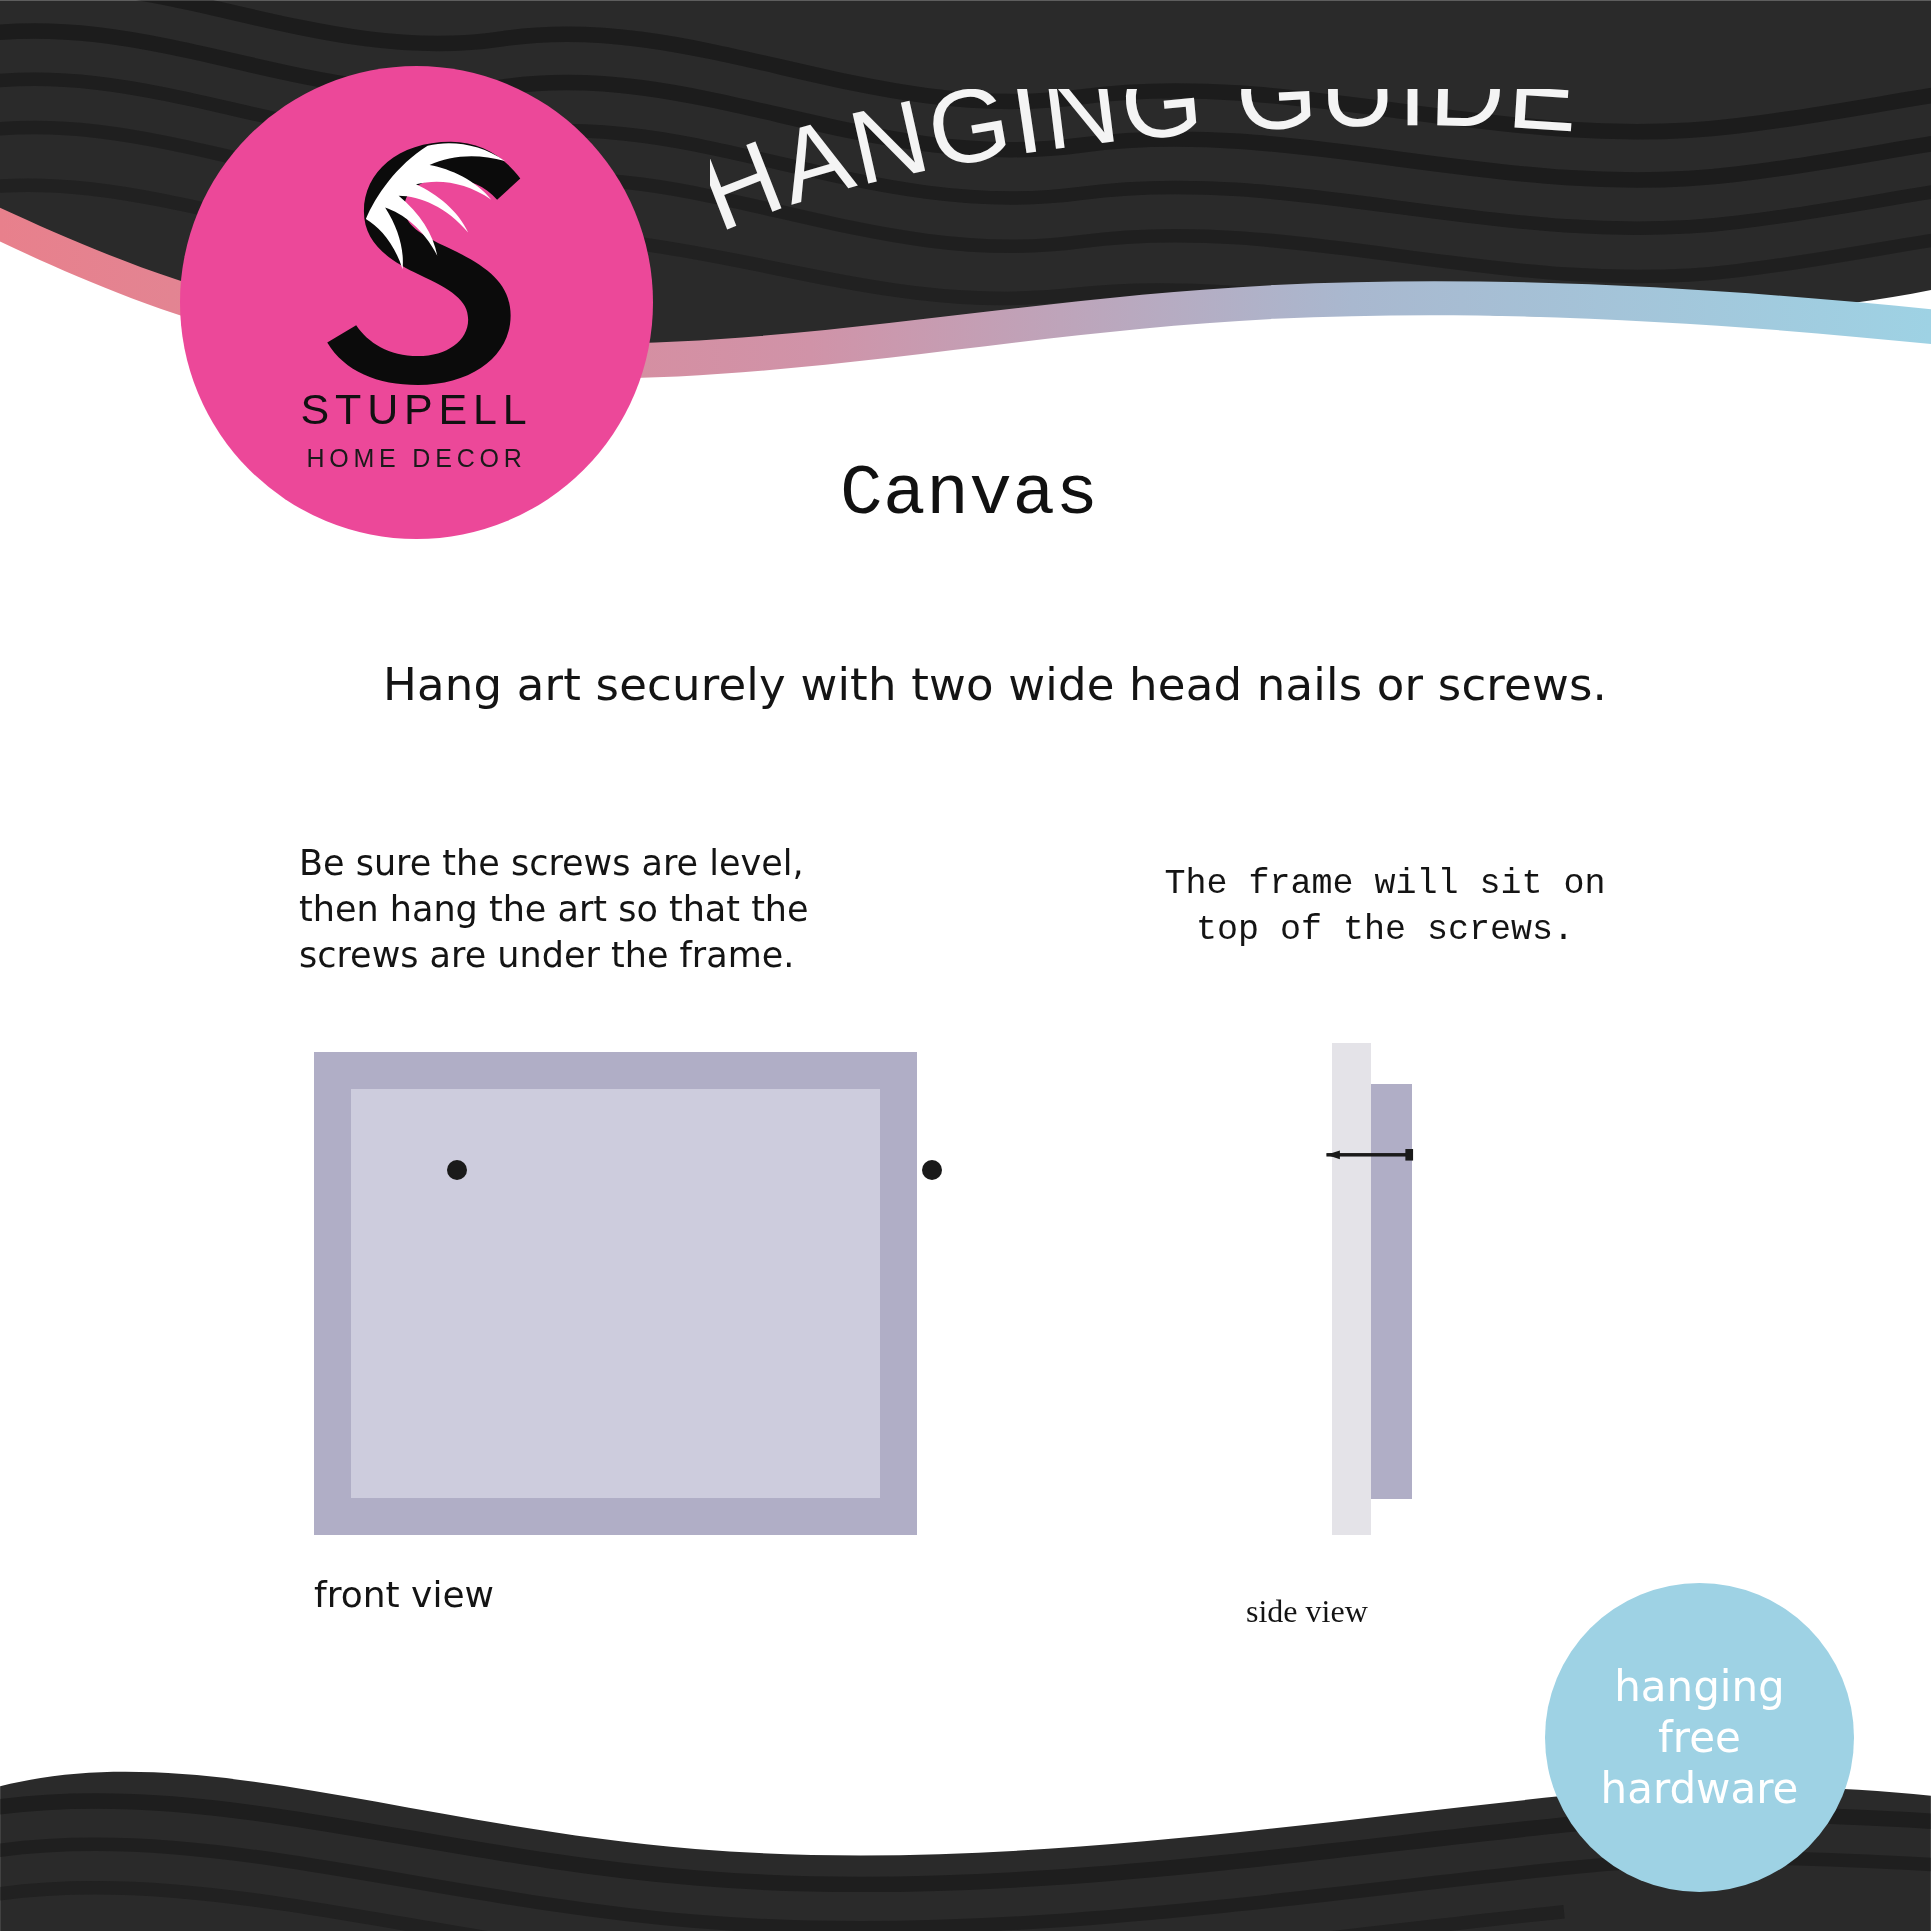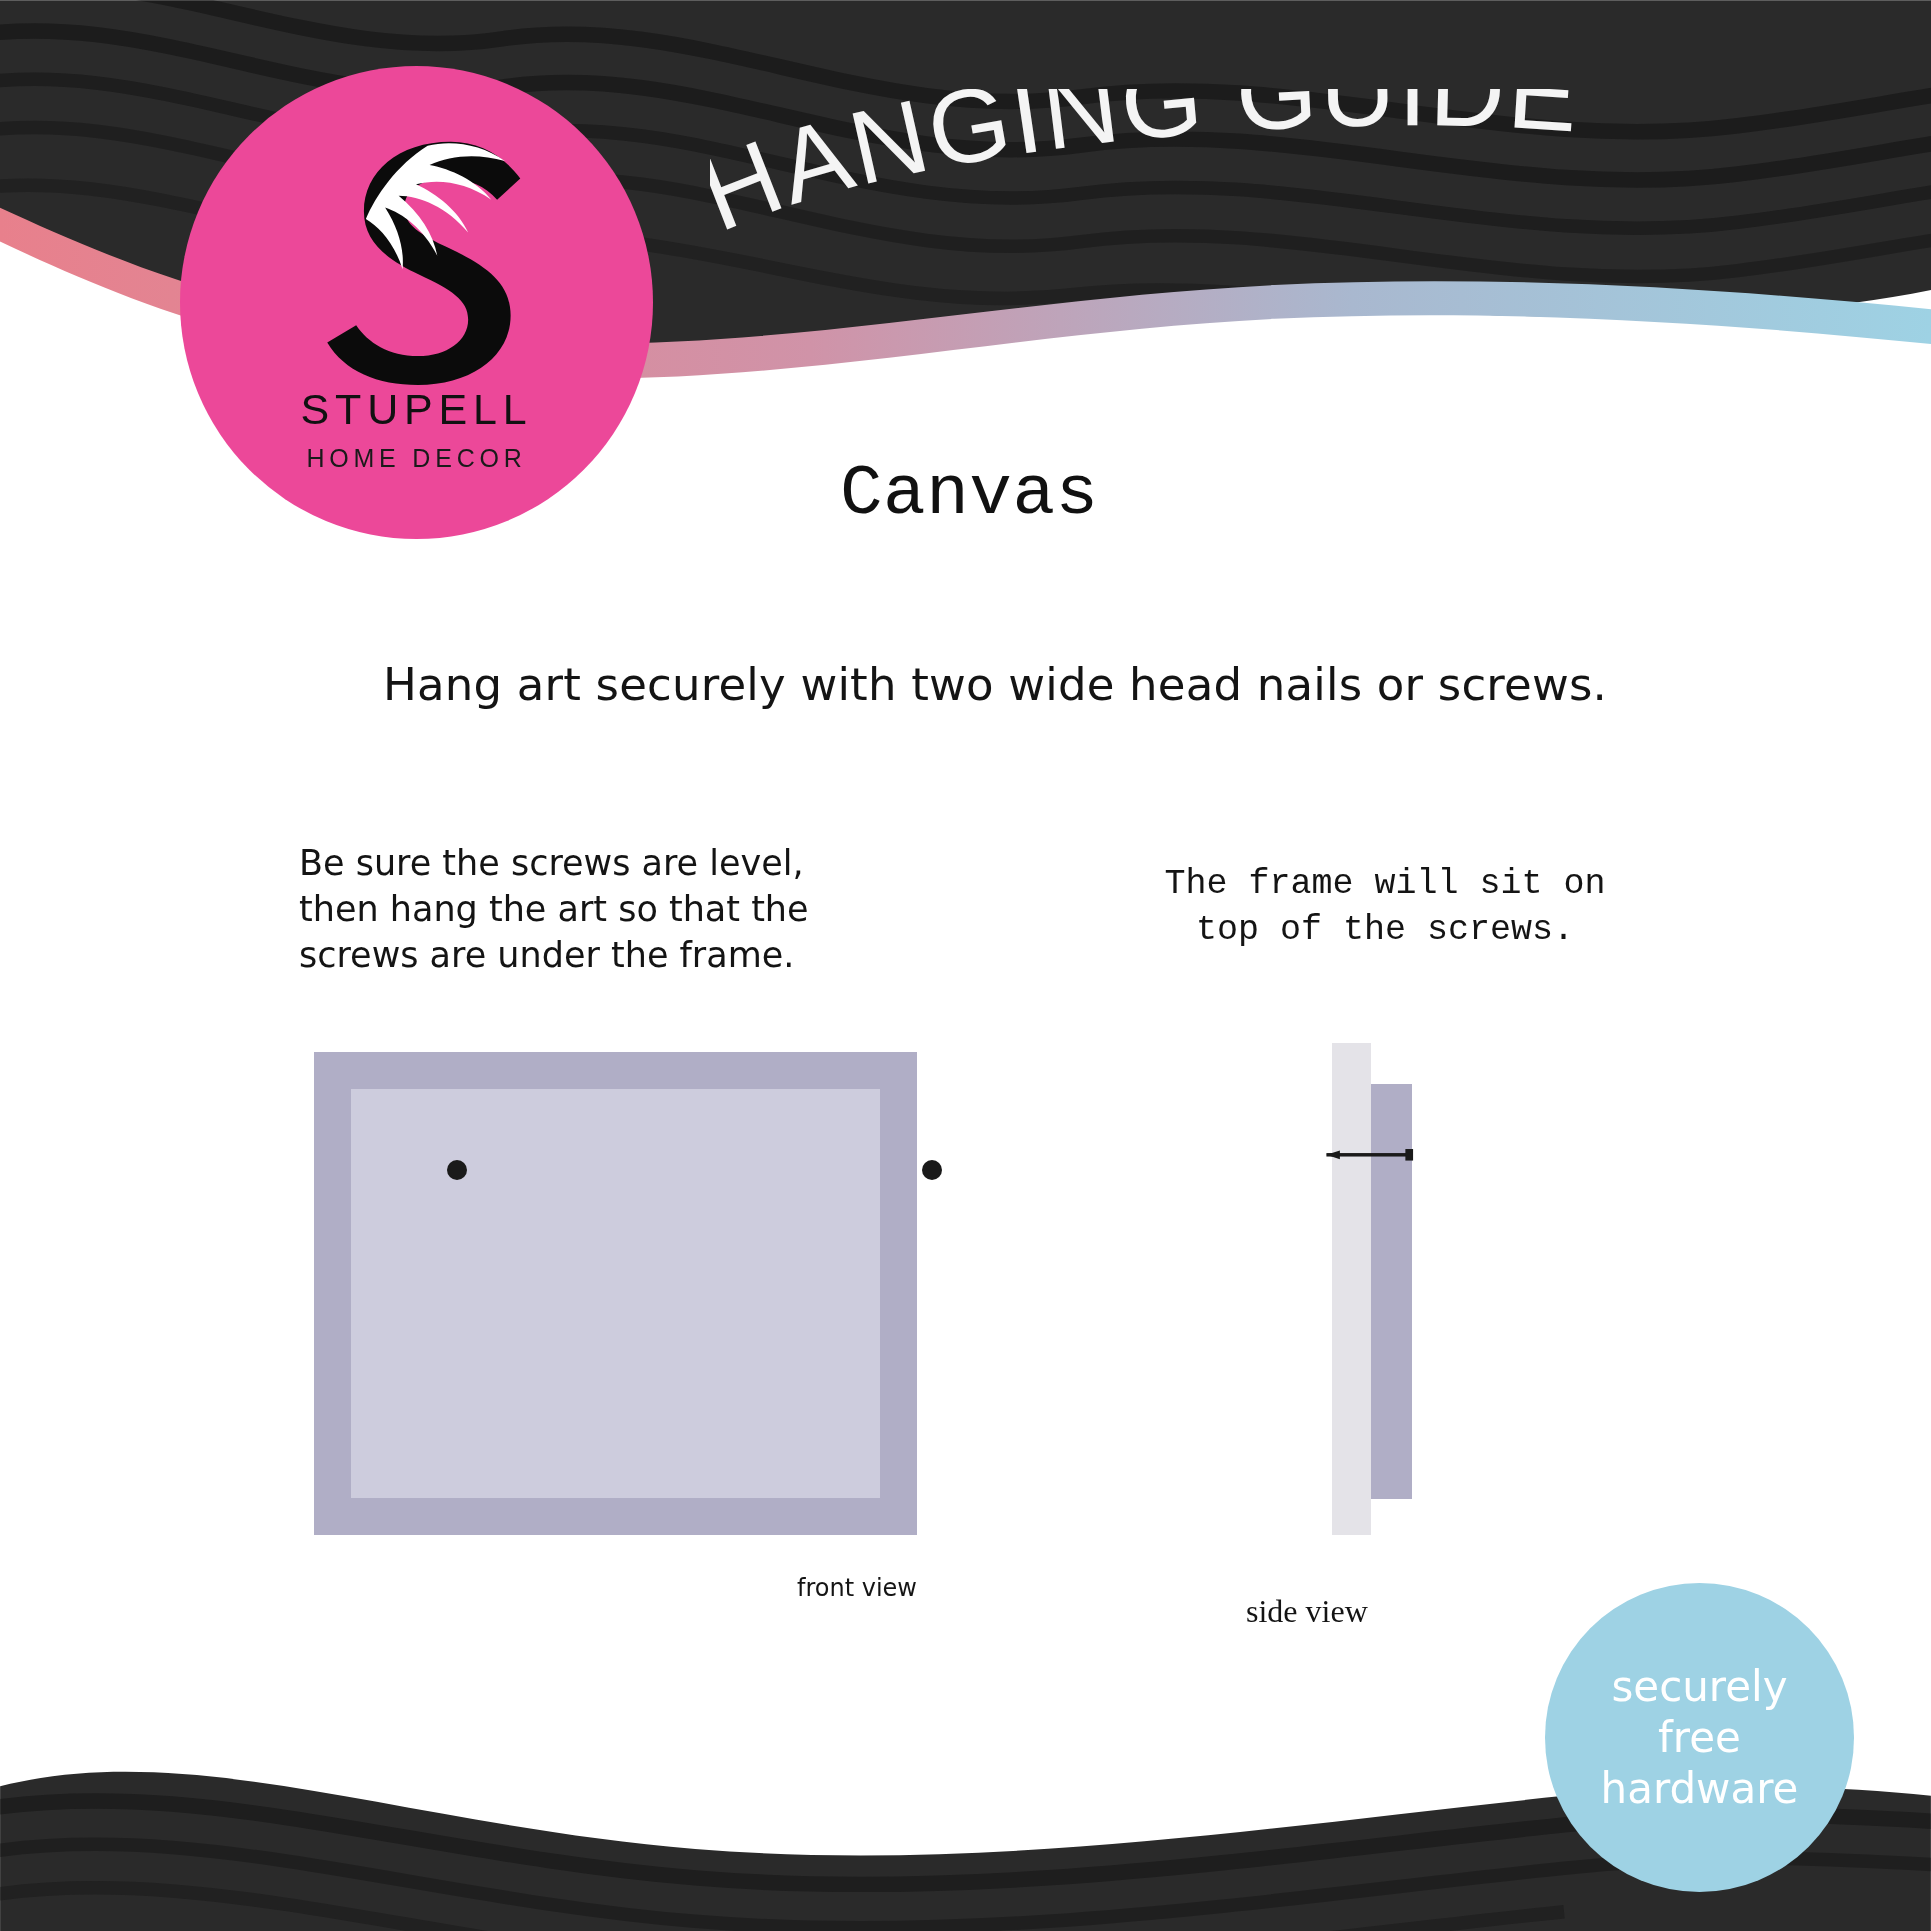--- a/index.html
+++ b/index.html
@@ -163,23 +163,23 @@
     top: 108px;
   }
   .screw-dot.left { left: 133px; }
   .screw-dot.right { left: 608px; }
 
   .label-front {
     position: absolute;
     left: 314px;
     top: 1574px;
     width: 603px;
-    text-align: right;
-    font-family: "DejaVu Sans", sans-serif;
-    font-size: 24px;
+    text-align: left;
+    font-family: "DejaVu Sans", sans-serif;
+    font-size: 36px;
     color: #141414;
   }
 
   
   .side-view {
     position: absolute;
     left: 1332px;
     top: 1043px;
     width: 193px;
     height: 492px;
@@ -325,21 +325,21 @@
     <svg class="nail" viewBox="0 0 108 12" xmlns="http://www.w3.org/2000/svg">
       <rect x="16" y="4.2" width="84" height="3.6" fill="#1a1a1a"></rect>
       <rect x="98" y="0" width="8" height="12" fill="#1a1a1a"></rect>
       <polygon points="16,6 30,1.5 30,10.5" fill="#1a1a1a"></polygon>
     </svg>
   </div>
   <div class="label-side">side view</div>
 
   <div class="badge">
     <div class="badge-text">
-      <div>securely</div>
+      <div>hanging</div>
       <div>free</div>
       <div>hardware</div>
     </div>
   </div>
 
   <div class="footer-band">
     <svg class="footer-svg" width="1931" height="251" viewBox="0 0 2000 260" xmlns="http://www.w3.org/2000/svg">
       <defs>
         <clipPath id="footclip">
           <path d="M0,110 C200,60 420,150 720,175 C1020,200 1330,150 1620,120 C1780,104 1900,110 2000,120 L2000,260 L0,260 Z"></path>

